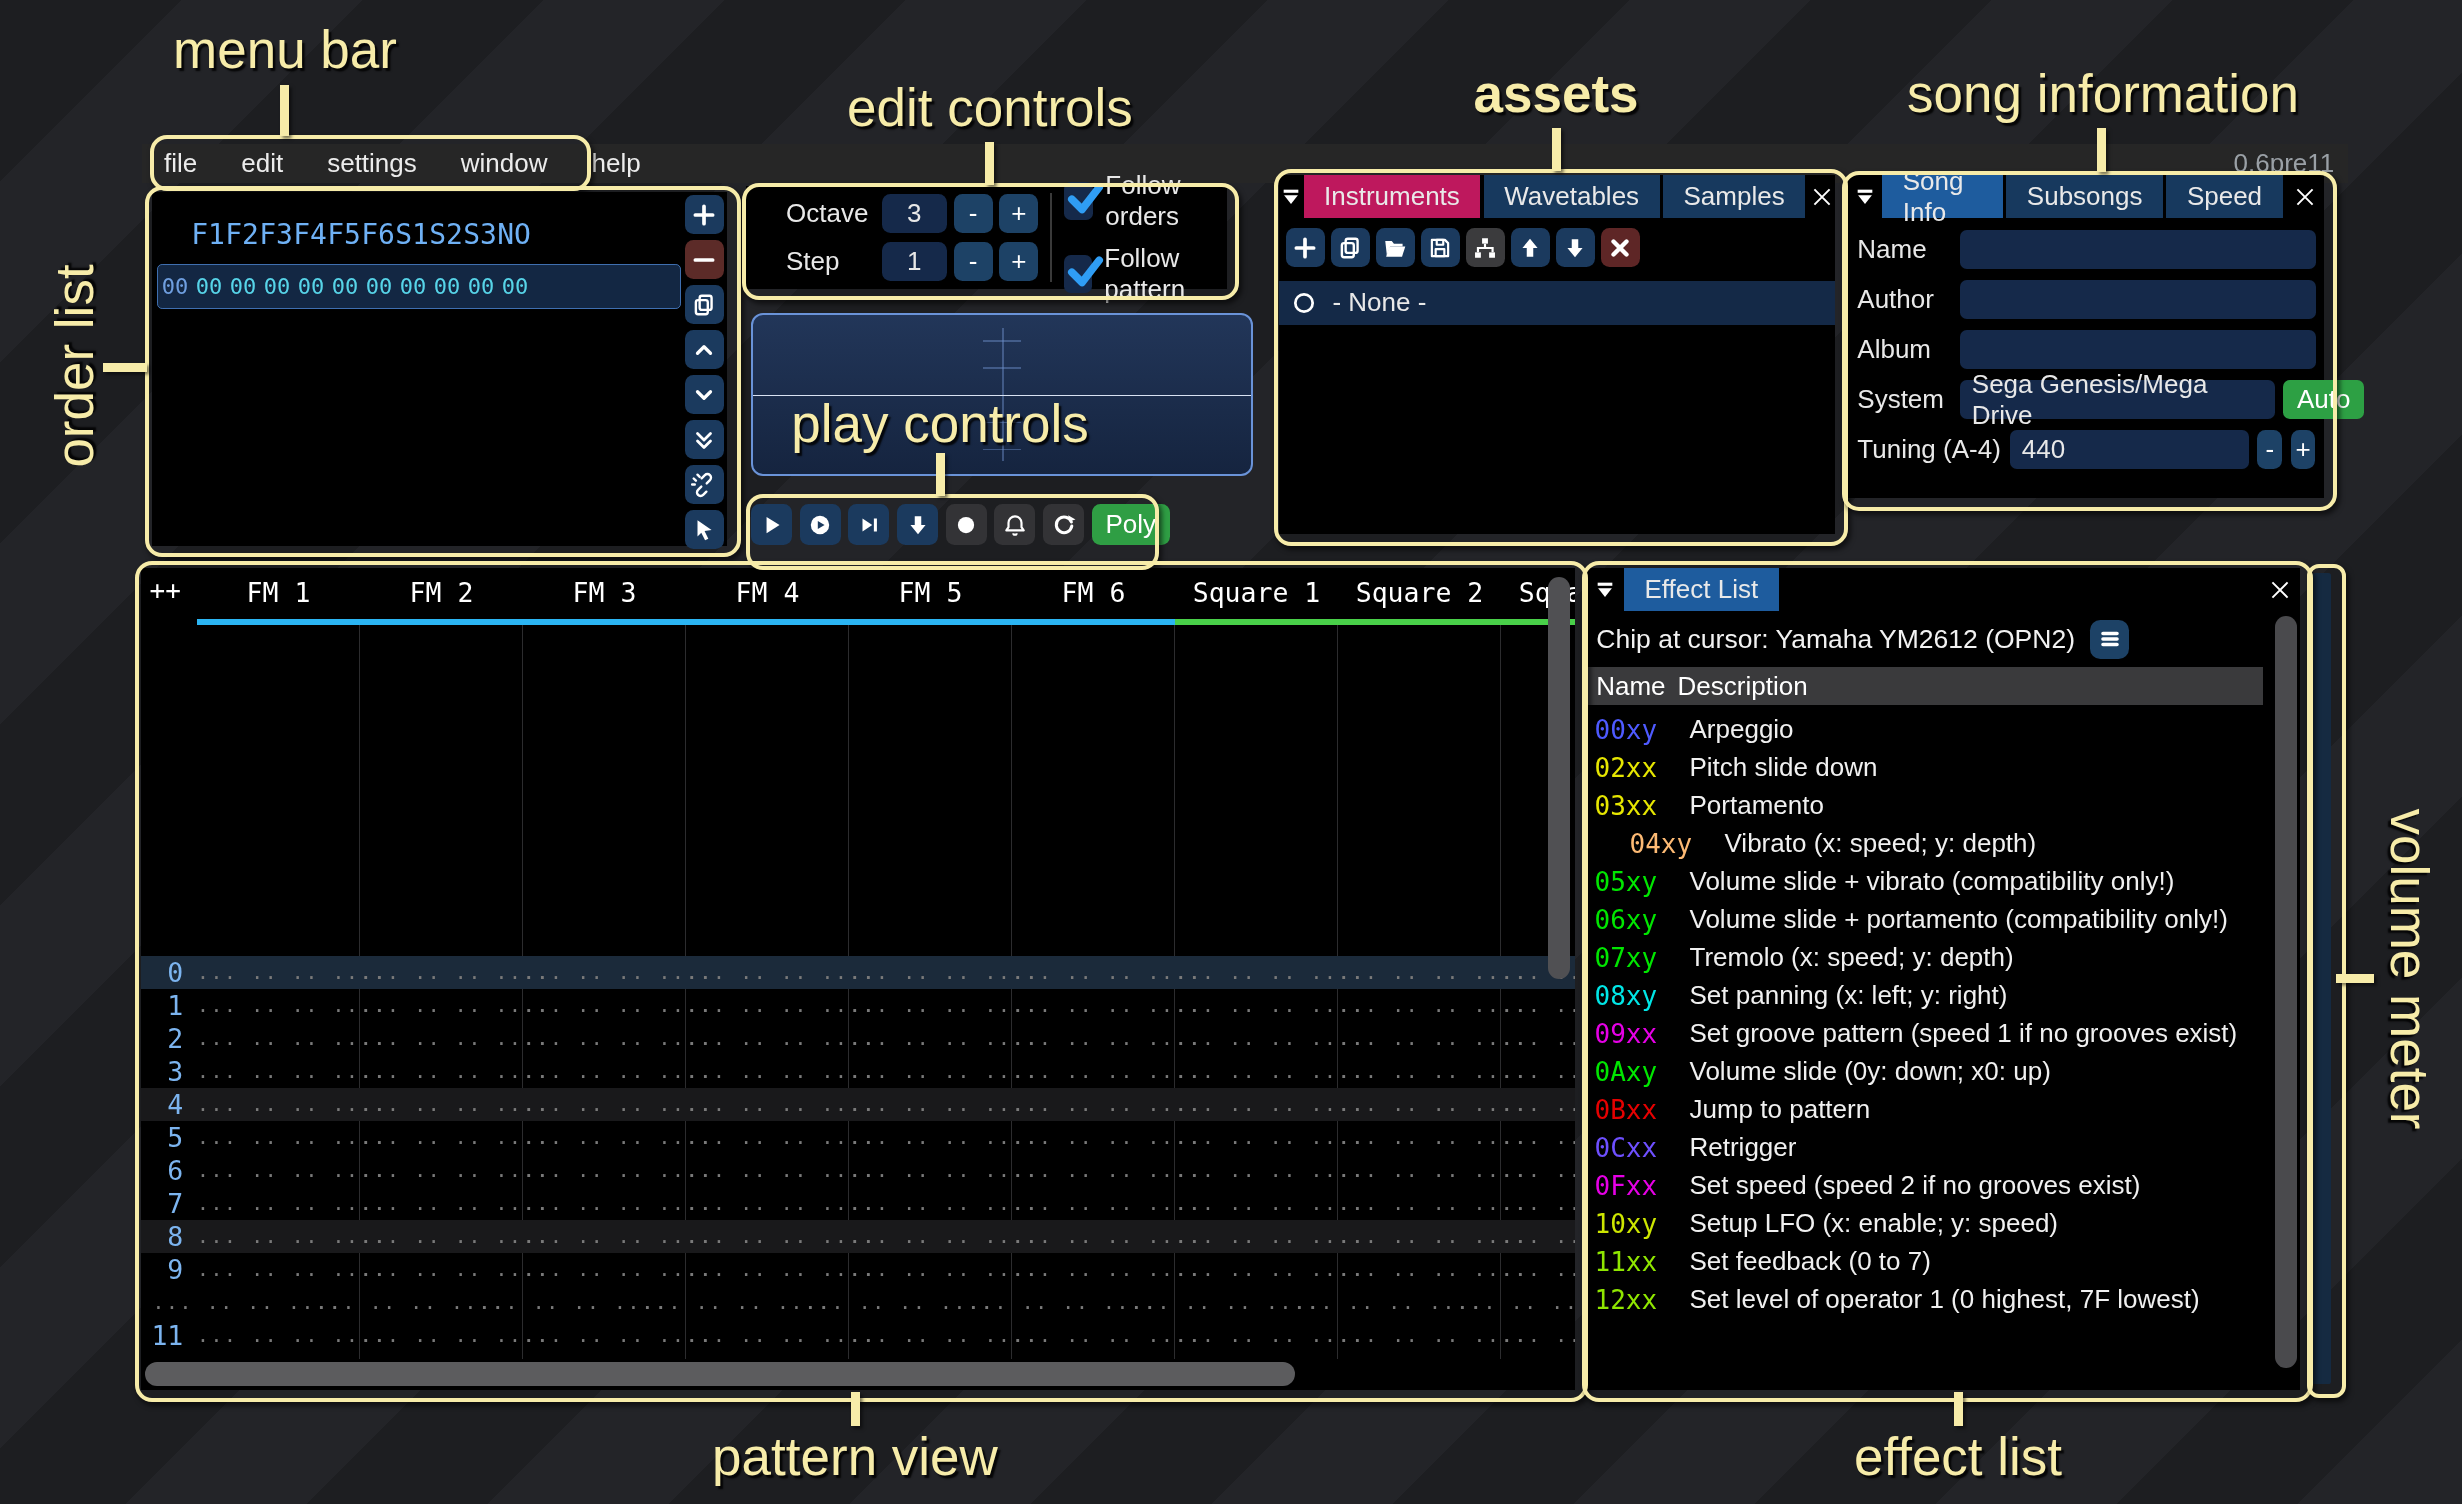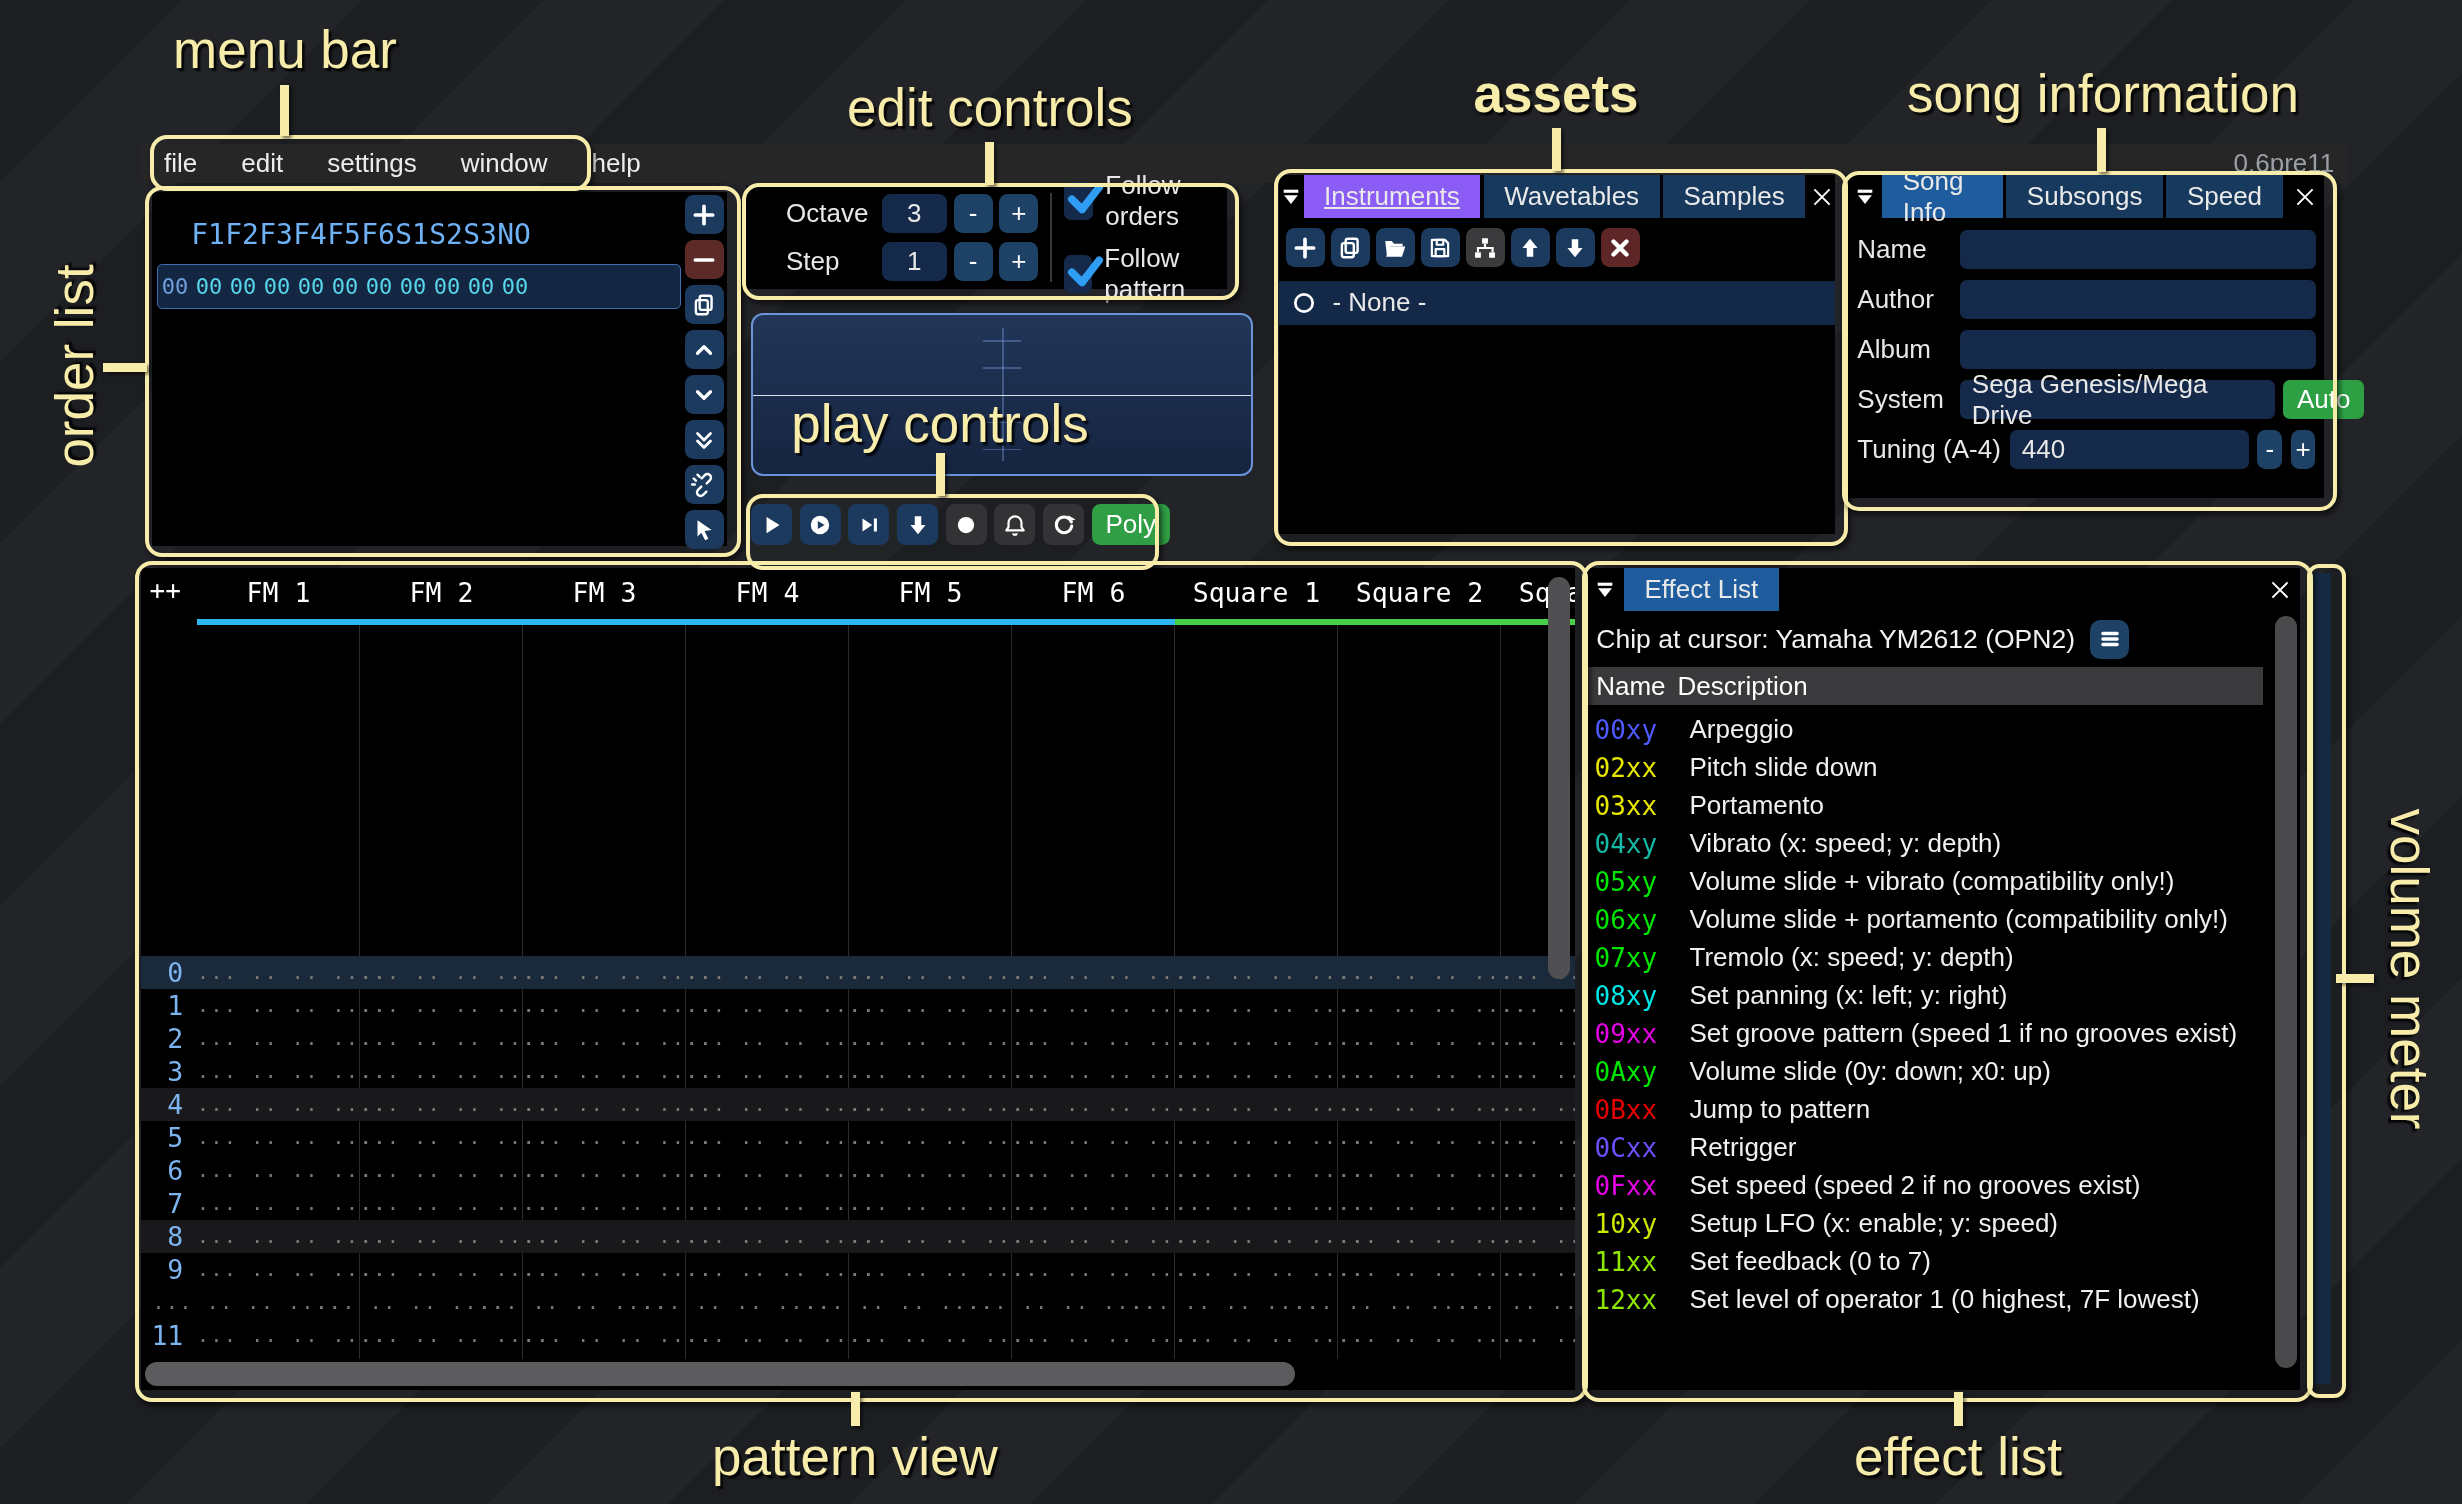--- a/index.html
+++ b/index.html
@@ -298,21 +298,21 @@
   <div class="panel assets-panel">
     <div class="titlebar">
       <div class="collapse">
           <svg viewBox="0 0 24 24">
             <rect x="4" y="4" width="16" height="3.4" fill="#fff"></rect>
             <path d="M12 19.5L4.5 10h15z" fill="#fff"></path>
           </svg>
         </div>
       <div style="display:flex">
 
-      <div class="tab" style="background: #8b5cf6; text-decoration: underline;">Instruments</div>
+      <div class="tab" style="background: #be185d;">Instruments</div>
           <div class="tab" style="background: rgb(23, 57, 94);">Wavetables</div>
           <div class="tab" style="background: rgb(23, 57, 94);">Samples</div>
         </div>
       <div class="closex">
           <svg viewBox="0 0 24 24" stroke="#fff" stroke-width="1.8" fill="none">
             <path d="M5 5l14 14M19 5L5 19"></path>
           </svg>
         </div>
     </div>
     <div class="toolbar">
@@ -710,21 +710,21 @@
           <span class="ecode" style="color: rgb(230, 230, 0);">02xx</span>
           <span class="edesc">Pitch slide down</span>
         </div>
 
         <div class="erow">
           <span class="ecode" style="color: rgb(230, 230, 0);">03xx</span>
           <span class="edesc">Portamento</span>
         </div>
 
         <div class="erow">
-          <span class="ecode" style="color: #14b8a6;">04xy</span>
+          <span class="ecode" style="color: #fdba74; margin-left: 35px;">04xy</span>
           <span class="edesc">Vibrato (x: speed; y: depth)</span>
         </div>
 
         <div class="erow">
           <span class="ecode" style="color: rgb(0, 230, 0);">05xy</span>
           <span class="edesc">Volume slide + vibrato (compatibility only!)</span>
         </div>
 
         <div class="erow">
           <span class="ecode" style="color: rgb(0, 230, 0);">06xy</span>

